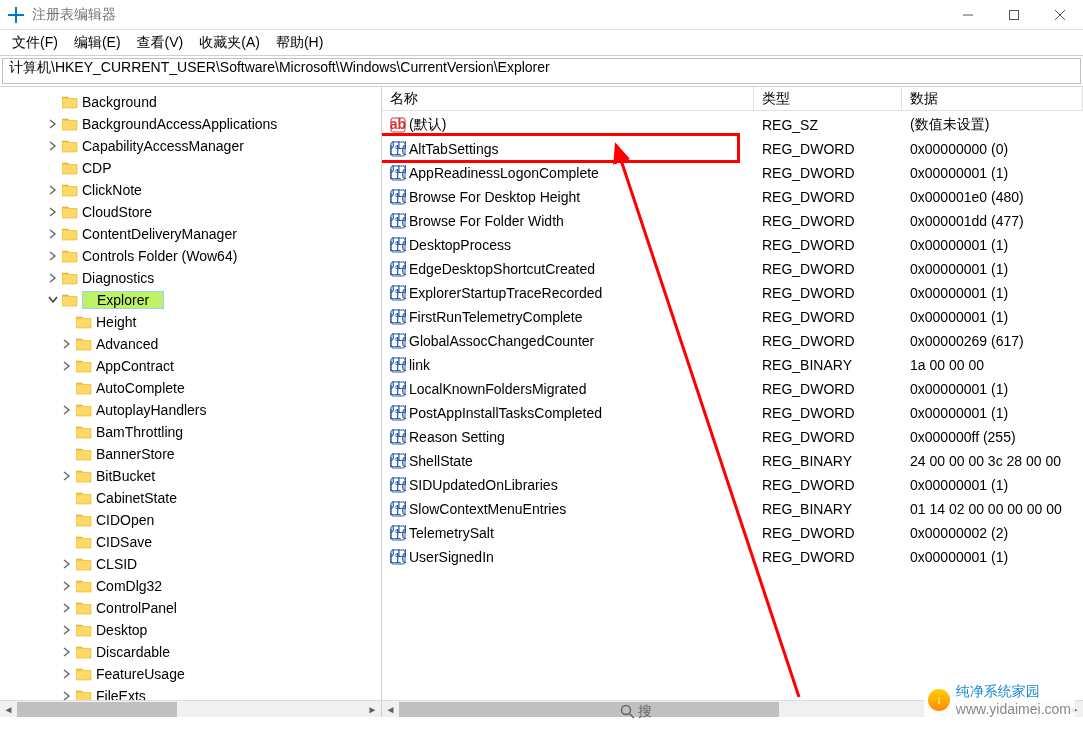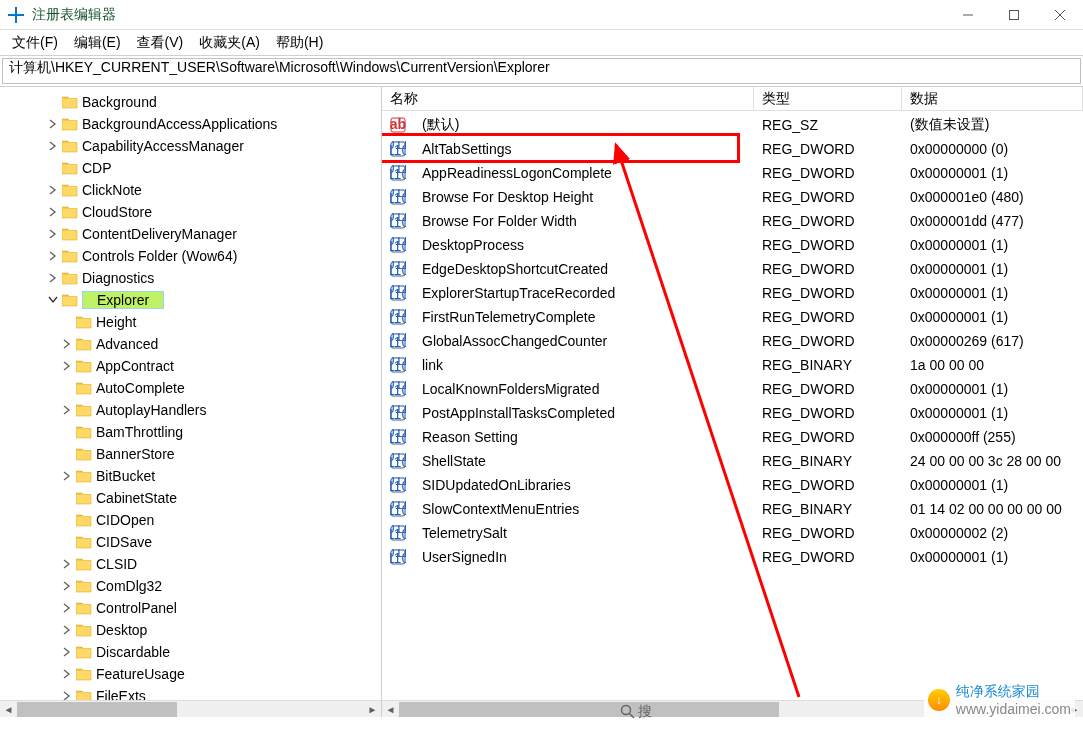--- a/index.html
+++ b/index.html
@@ -1,20 +1,20 @@
 <!DOCTYPE html>
 <html><head>
 <meta charset="utf-8">
 <style>
 *{margin:0;padding:0;box-sizing:border-box;font-family:"Microsoft YaHei","Segoe UI",sans-serif;font-size:14px}
 body{background:#fff;overflow:hidden;width:1083px;height:739px;position:relative}
 .titlebar{height:30px;display:flex;align-items:center;border-bottom:1px solid #e0e0e0;background:#fff}
 .app-icon{width:16px;height:16px;margin:0 8px;background:#0078d4;position:relative}
 .app-icon::before{content:"";position:absolute;width:7px;height:7px;background:#fff;top:0;left:0;box-shadow:9px 0 0 #fff,0 9px 0 #fff,9px 9px 0 #fff}
-.title-text{flex:1;color:#14532d}
+.title-text{flex:1;color:#737373}
 .win-controls{display:flex}
 .win-btn{width:46px;height:30px;display:flex;align-items:center;justify-content:center;color:#555}
 .menubar{height:26px;display:flex;align-items:center;padding:0 4px;border-bottom:1px solid #d0d0d0}
 .menu-item{padding:3px 8px;color:#000}
 .addressbar{height:26px;border:1px solid #c0c0c0;margin:2px;display:flex;align-items:flex-start;padding:0 6px;background:#fff}
 .content{display:flex;height:calc(100% - 108px);border-top:1px solid #d0d0d0}
 .tree-pane{width:382px;overflow:auto;border-right:1px solid #d0d0d0;position:relative}
 .tree{padding:4px 0 4px 4px}
 .tree-row{display:flex;align-items:center;height:22px;white-space:nowrap;position:relative}
 .expander{width:14px;height:14px;display:flex;align-items:center;justify-content:center;color:#666;font-size:10px;margin-right:2px}
@@ -28,21 +28,21 @@
 .list-header .col{padding:3px 8px;border-right:1px solid #e0e0e0;color:#000}
 .col-name{width:372px}
 .col-type{width:148px}
 .col-data{flex:1}
 .list-rows{padding-top:2px}
 .list-row{display:flex;height:24px;align-items:center}
 .list-row .cell{padding:0 8px;overflow:hidden;text-overflow:ellipsis;white-space:nowrap}
 .cell-name{width:372px;display:flex;align-items:center}
 .cell-type{width:148px}
 .cell-data{flex:1}
-.val-icon{width:16px;height:16px;margin-right:16px;flex-shrink:0}
+.val-icon{width:16px;height:16px;margin-right:3px;flex-shrink:0}
 .highlight-box{position:absolute;border:3px solid #ff0000;pointer-events:none;z-index:5}
 .arrow{position:absolute;z-index:6;pointer-events:none}
 .scrollbar-h{position:absolute;bottom:0;left:0;right:0;height:17px;background:#f0f0f0;border-top:1px solid #ddd;display:flex;align-items:center}
 .scrollbar-h .sb-btn{width:17px;height:17px;background:#f0f0f0;display:flex;align-items:center;justify-content:center;color:#606060;font-size:10px}
 .scrollbar-h .sb-track{flex:1;height:17px;position:relative}
 .scrollbar-h .sb-thumb{position:absolute;height:15px;top:1px;background:#c0c0c0}
 .watermark{position:absolute;right:8px;bottom:20px;display:flex;align-items:center;gap:6px;z-index:10;background:rgba(255,255,255,.85);padding:2px 4px}
 .watermark .wm-icon{width:22px;height:22px;border-radius:50%;background:linear-gradient(#ffd000,#ff8a00);display:flex;align-items:center;justify-content:center;color:#fff;font-weight:bold;font-size:12px}
 .watermark .wm-text{font-size:13px}
 .watermark .wm-text .l1{color:#1b8ad4;font-weight:normal}

